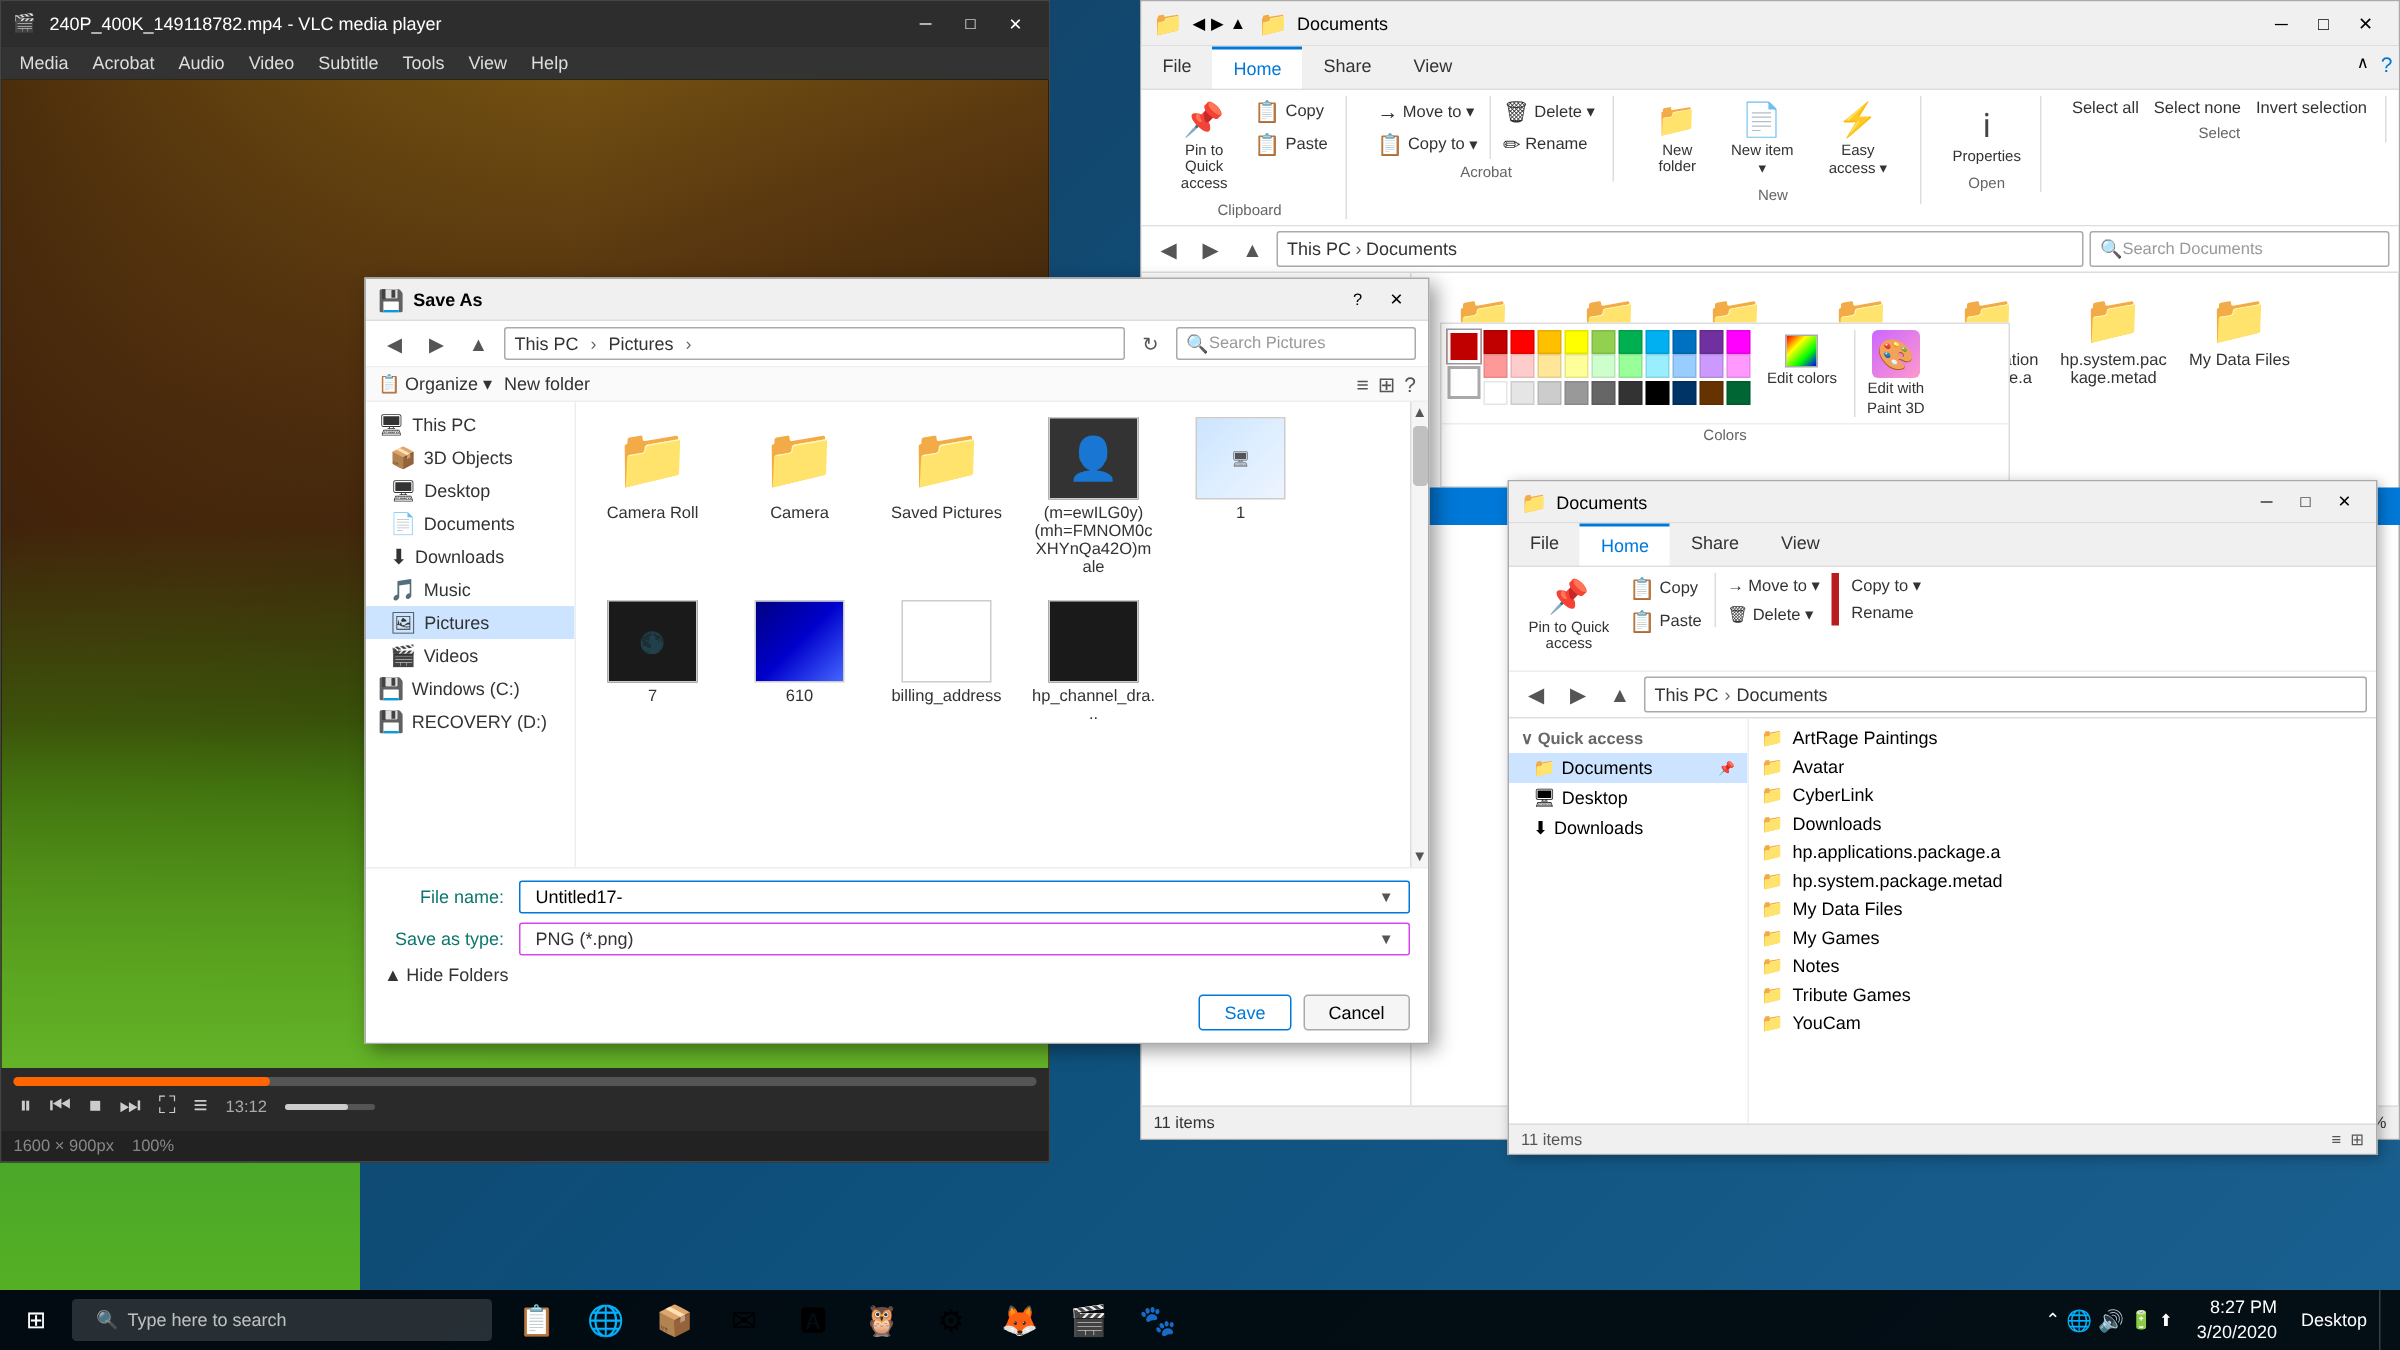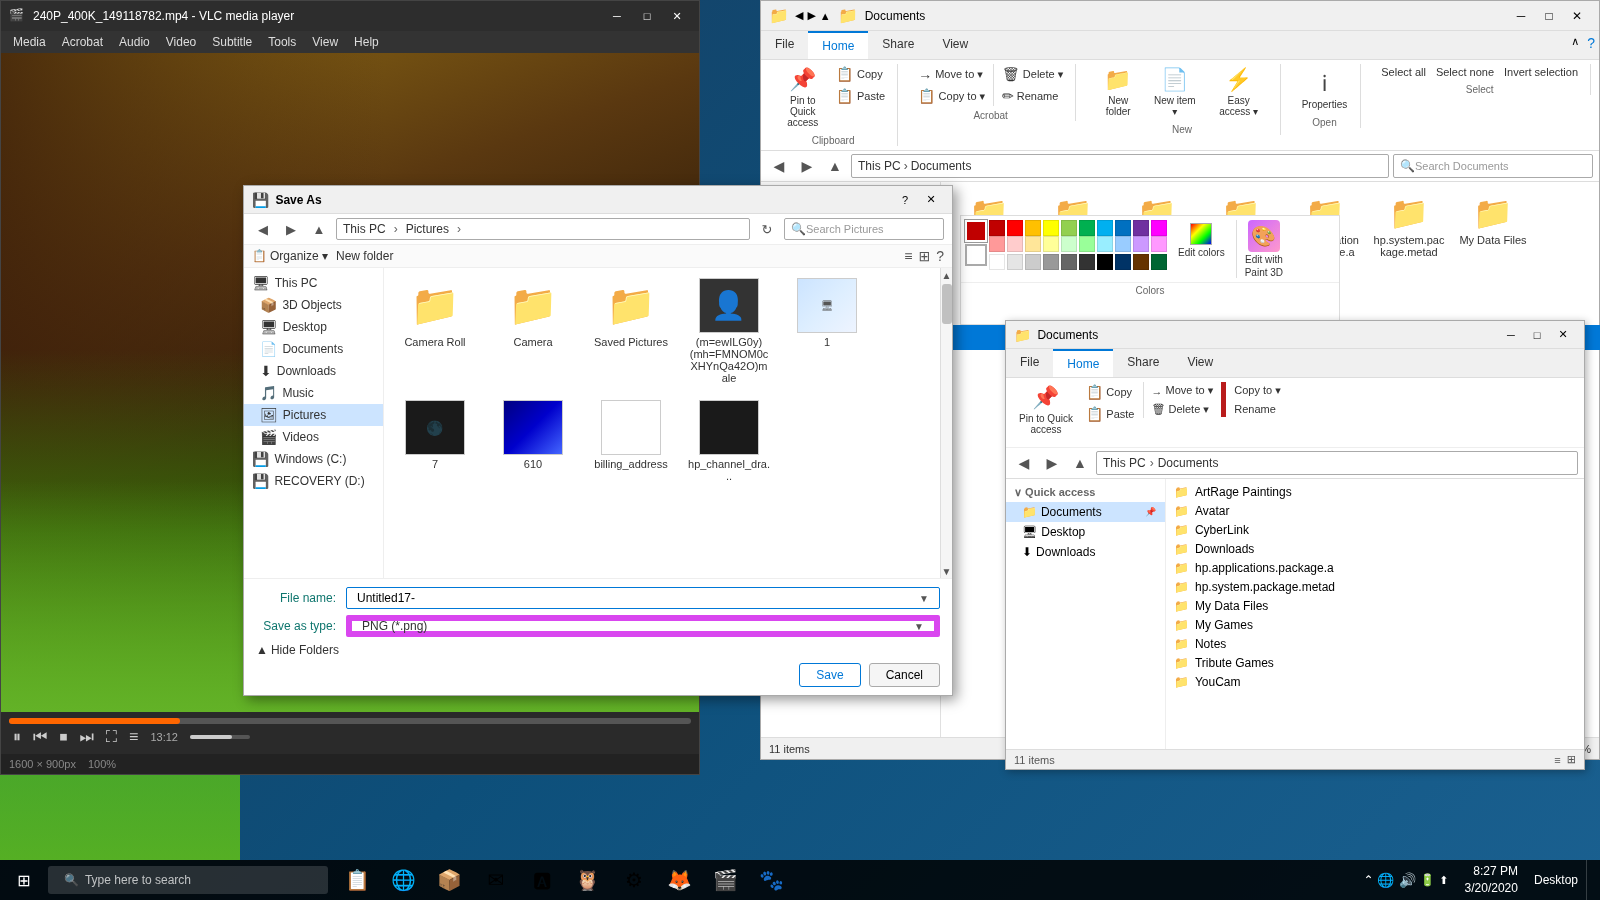--- a/index.html
+++ b/index.html
@@ -118,21 +118,21 @@
     .dialog-scrollbar-up { height: 14px; display: flex; align-items: center; justify-content: center; cursor: pointer; font-size: 10px; color: #555; }
     .dialog-scrollbar-down { height: 14px; display: flex; align-items: center; justify-content: center; cursor: pointer; font-size: 10px; color: #555; margin-top: auto; }
     .dialog-scrollbar-thumb { width: 10px; height: 40px; background: #c0c0c0; border-radius: 3px; margin: 2px auto; cursor: pointer; }
     .dialog-file-item { width: 90px; display: flex; flex-direction: column; align-items: center; gap: 3px; cursor: pointer; padding: 4px; border-radius: 3px; }
     .dialog-file-icon { width: 60px; height: 55px; display: flex; align-items: center; justify-content: center; font-size: 36px; }
     .dialog-file-thumbnail { width: 60px; height: 55px; border: 1px solid #ccc; overflow: hidden; }
     .dialog-file-label { font-size: 11px; text-align: center; word-break: break-word; color: #333; }
     .dialog-bottom { padding: 8px 12px; border-top: 1px solid #eee; background: white; }
     .dialog-field-row { display: flex; align-items: center; margin-bottom: 6px; }
     .dialog-field-label { width: 90px; font-size: 12px; color: #0f766e; text-align: right; padding-right: 10px; }
-    .dialog-field-input { flex: 1; height: 22px; border: 6px solid #d946ef; border-radius: 2px; padding: 0 6px; font-size: 12px; display: flex; align-items: center; color: #333; }
+    .dialog-field-input { flex: 1; height: 22px; border: 1px solid #d946ef; border-radius: 2px; padding: 0 6px; font-size: 12px; display: flex; align-items: center; color: #333; }
     .dialog-field-input.with-dropdown { display: flex; align-items: center; }
     .dialog-field-input input { flex: 1; border: none; outline: none; font-size: 12px; background: transparent; }
     .dialog-field-chevron { font-size: 10px; color: #555; padding: 0 4px; flex-shrink: 0; }
     .dialog-hide-btn { display: flex; align-items: center; gap: 3px; font-size: 12px; color: #333; cursor: pointer; margin-bottom: 6px; }
     .dialog-actions { display: flex; justify-content: flex-end; gap: 8px; }
     .dialog-btn { height: 24px; padding: 0 16px; border: 1px solid #aaa; border-radius: 3px; cursor: pointer; font-size: 12px; background: #f5f5f5; display: flex; align-items: center; }
     .dialog-btn.primary { background: white; border-color: #0078d7; color: #0078d7; }
     .color-row { display: flex; gap: 2px; }
     .color-swatch { width: 16px; height: 16px; cursor: pointer; border: 1px solid rgba(0,0,0,0.1); }
 

